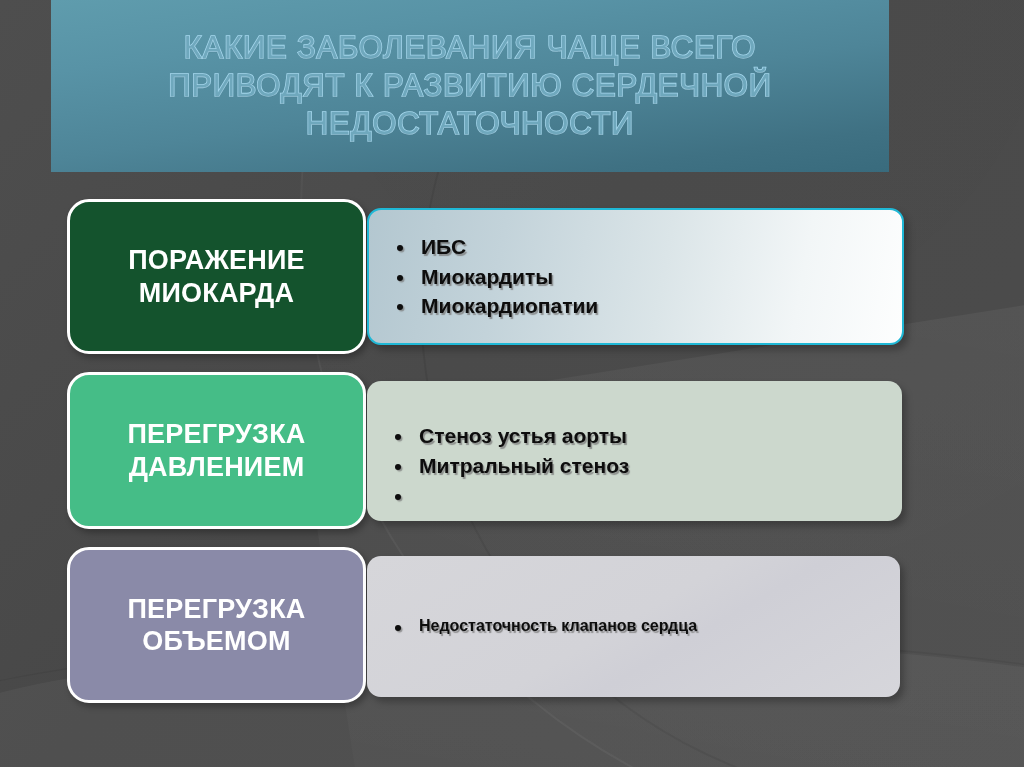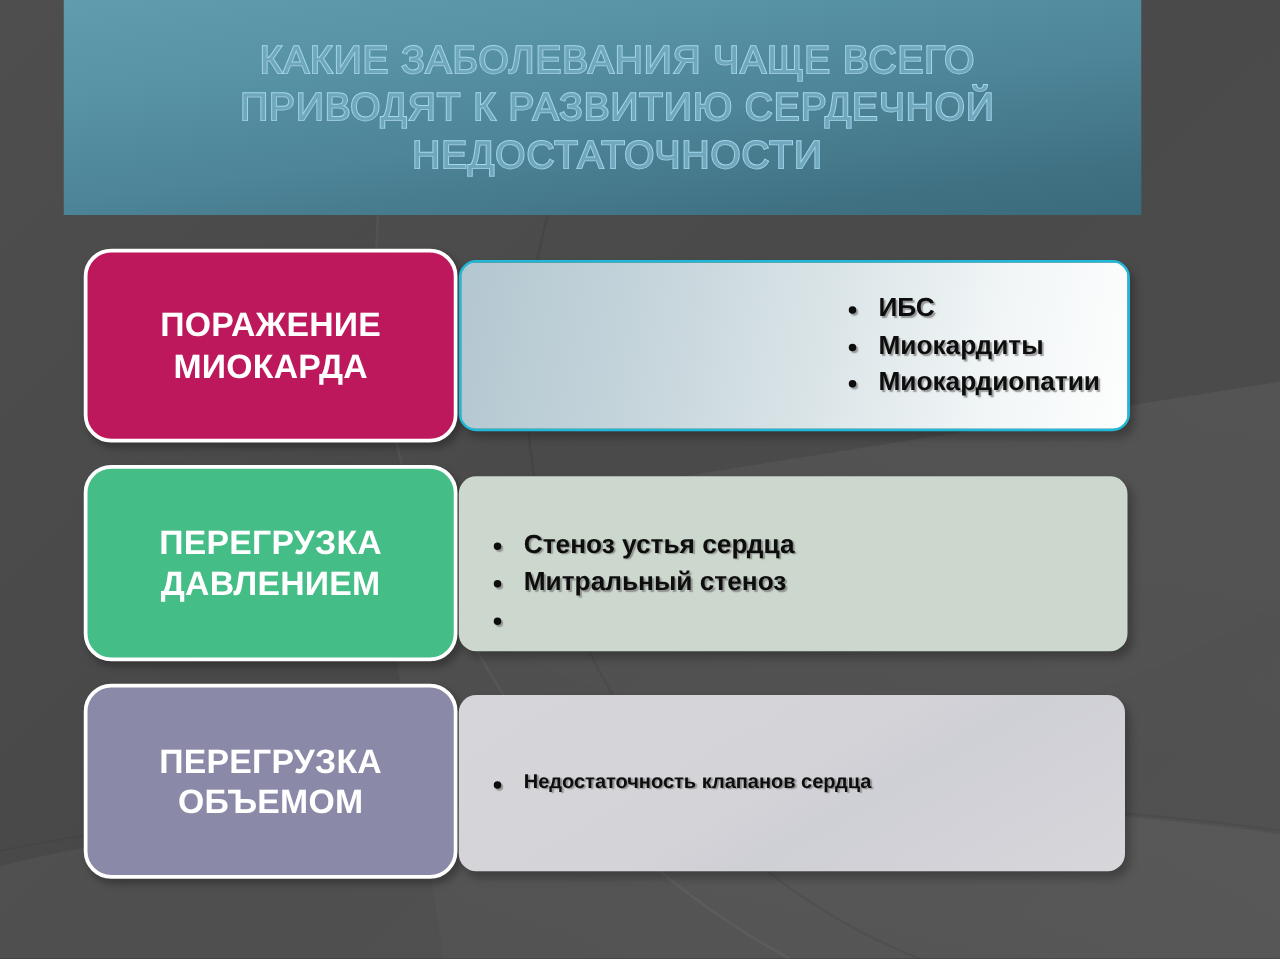--- a/index.html
+++ b/index.html
@@ -75,21 +75,20 @@
   .title-box {
     position: absolute;
     left: 51px;
     top: 0px;
     width: 838px;
     height: 172px;
     background: linear-gradient(172deg, #5f9cad 0%, #5893a6 25%, #4e8598 55%, #3f7183 85%, #396b7d 100%);
     display: flex;
     align-items: center;
     justify-content: center;
-    padding-left: 24px;
   }
   .title-text {
     text-align: center;
     font-size: 31px;
     line-height: 1.22;
     letter-spacing: 0.8px;
     font-weight: 400;
     color: #6fa8bd;
     -webkit-text-stroke: 1.6px #a6d8ee;
     paint-order: stroke fill;
@@ -145,21 +144,20 @@
     flex-direction: column;
     justify-content: center;
     padding: 6px 22px 6px 26px;
   }
   .row-1 .panel {
     width: 537px;
     height: 137px;
     top: 9px;
     background: linear-gradient(100deg, #b3c7d0 0%, #c3d3da 25%, #dbe5e8 55%, #f2f6f7 80%, #fdfefe 100%);
     border: 2px solid #1fb8d6;
-    align-items: flex-end;
   }
   .row-2 .panel {
     width: 535px;
     height: 140px;
     top: 9px;
     background: #ccd8cd;
   }
   .row-3 .panel {
     width: 533px;
     height: 141px;
@@ -203,21 +201,21 @@
   <div class="bg-arc-2"></div>
   <div class="bg-wedge"></div>
   <div class="bg-bottom-band"></div>
   <div class="bg-bottom-line"></div>
 
   <div class="title-box">
     <div class="title-text">Какие заболевания чаще всего приводят к развитию сердечной недостаточности</div>
   </div>
 
   <div class="row row-1">
-    <div class="label-box" style="background:#be185d;">
+    <div class="label-box" style="background:#14532d;">
       <div class="label-text">ПОРАЖЕНИЕ МИОКАРДА</div>
     </div>
     <div class="panel">
       <ul class="bullet-list">
         <li class="bullet-item">
           <span class="bullet-dot"></span>
           <span>ИБС</span>
         </li>
         <li class="bullet-item">
           <span class="bullet-dot"></span>
@@ -232,21 +230,21 @@
   </div>
 
   <div class="row row-2">
     <div class="label-box" style="background:#45bd87;justify-content:flex-end;">
       <div class="label-text">ПЕРЕГРУЗКА ДАВЛЕНИЕМ</div>
     </div>
     <div class="panel">
       <ul class="bullet-list">
         <li class="bullet-item">
           <span class="bullet-dot"></span>
-          <span>Стеноз устья сердца</span>
+          <span>Стеноз устья аорты</span>
         </li>
         <li class="bullet-item">
           <span class="bullet-dot"></span>
           <span>Митральный стеноз</span>
         </li>
         <li class="bullet-item">
           <span class="bullet-dot"></span>
         </li>
       </ul>
     </div>

